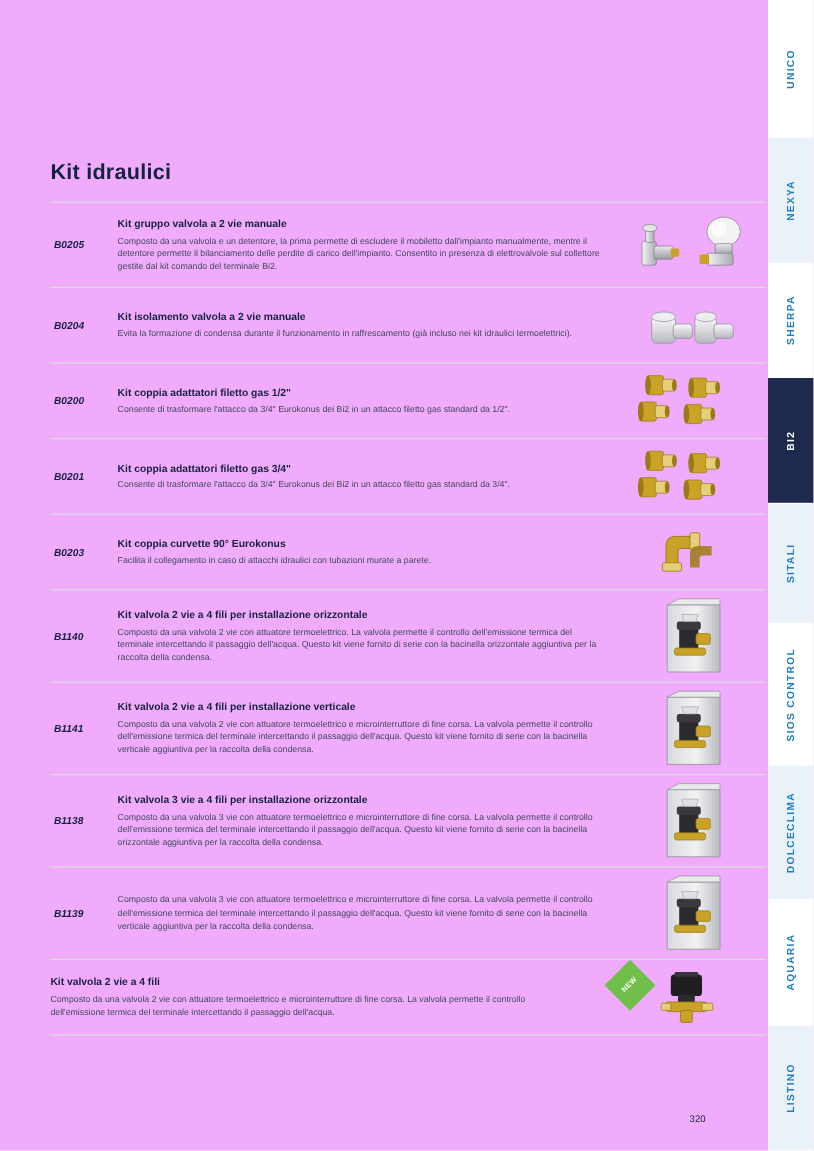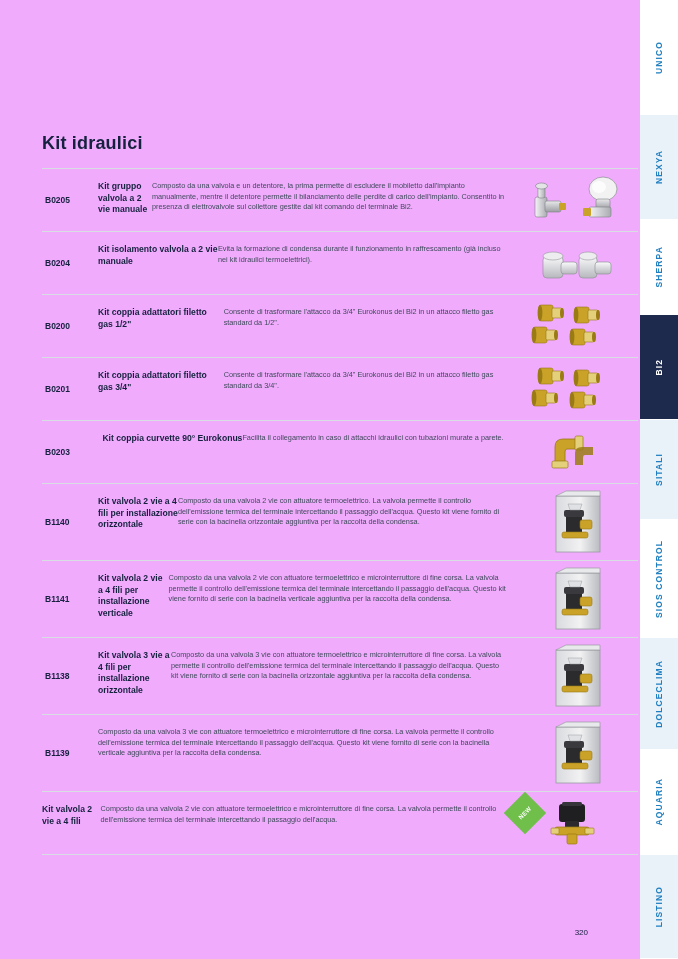--- a/index.html
+++ b/index.html
@@ -72,26 +72,27 @@
   .row:first-child { border-top: 1px solid #d8dde4; }
   .code {
     width: 56px;
     flex: 0 0 56px;
     font-size: 8.5px;
     font-weight: 700;
     color: #15213f;
     display: flex;
     align-items: center;
     padding-left: 3px;
+    font-style: italic;
   }
   .desc {
     flex: 1 1 auto;
     padding: 12px 10px 12px 0;
     display: flex;
-    flex-direction: row;
+    flex-direction: column;
     justify-content: center;
   }
   .desc .name {
     font-size: 8.6px;
     font-weight: 700;
     color: #15213f;
     margin-bottom: 3px;
     line-height: 1.35;
   }
   .desc .text {

